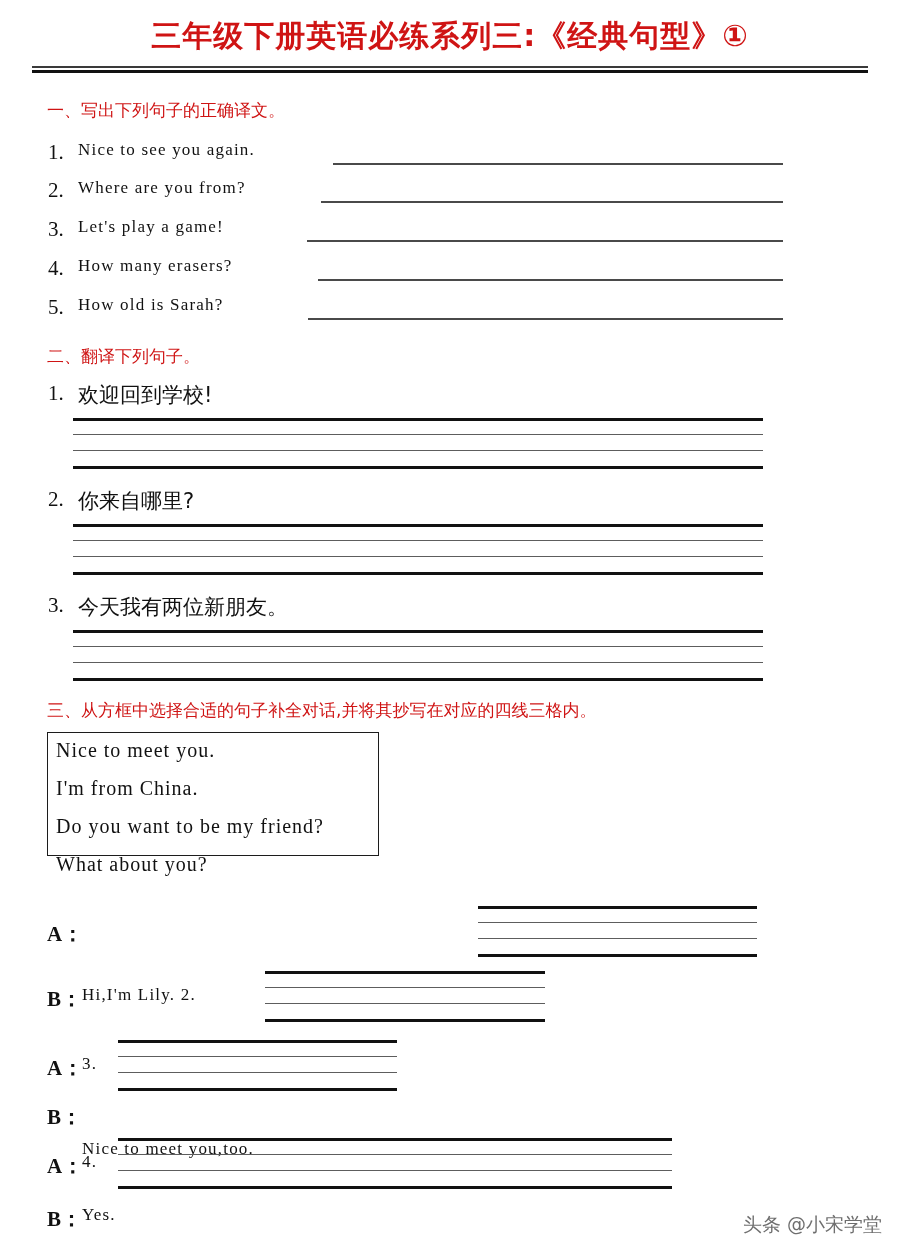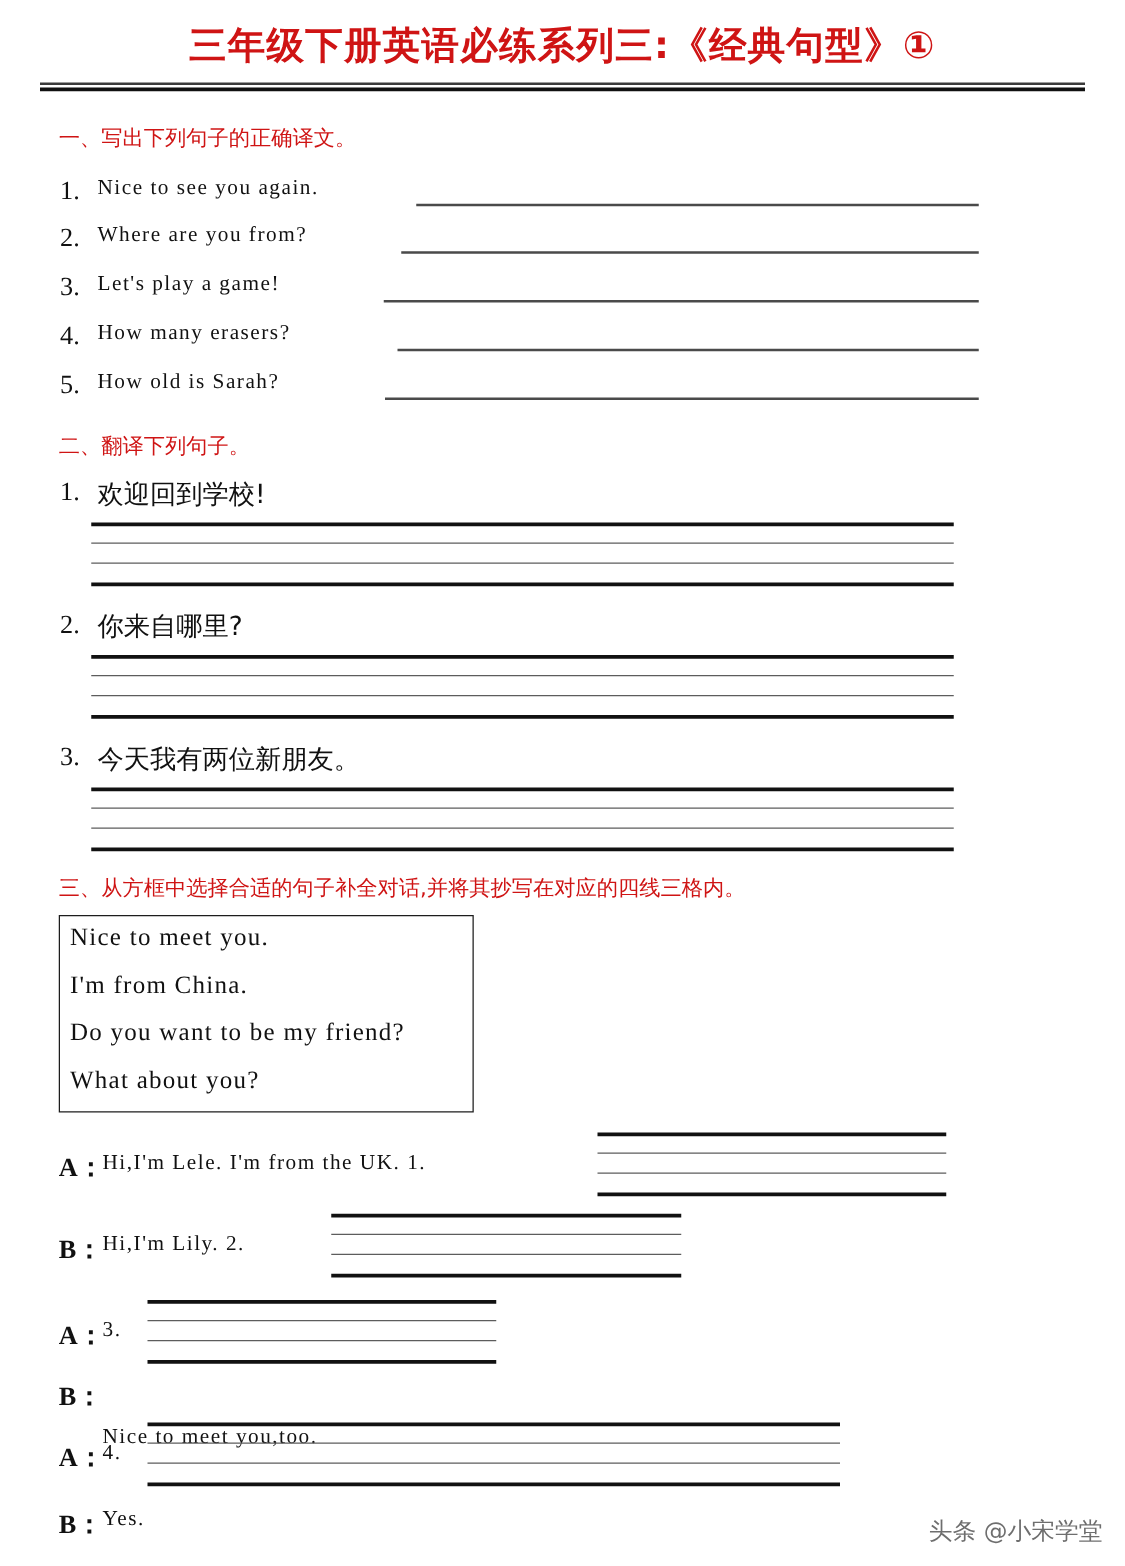--- a/index.html
+++ b/index.html
@@ -118,21 +118,21 @@
   .fourline i.l2 { top: 16px; height: 1.4px; background: #5d5d5d; }
   .fourline i.l3 { top: 32px; height: 1.4px; background: #5d5d5d; }
   .fourline i.l4 { top: 48px; height: 2.5px; background: #111111; }
 
   
   .choice-box {
     position: absolute;
     left: 47px;
     top: 732px;
     width: 332px;
-    height: 158px;
+    height: 124px;
     border: 1.6px solid #1c1c1c;
     box-sizing: border-box;
   }
   .choice-box .opt {
     position: absolute;
     left: 8px;
     font-family: "Liberation Serif", "DejaVu Serif", serif;
     font-size: 20px;
     letter-spacing: 1px;
     white-space: nowrap;
@@ -227,21 +227,20 @@
   <div class="sec-head" style="left:47px; top:699px;">三、从方框中选择合适的句子补全对话,并将其抄写在对应的四线三格内。</div>
 
   <div class="choice-box">
     <div class="opt o0">Nice to meet you.</div>
     <div class="opt o1">I'm from China.</div>
     <div class="opt o2">Do you want to be my friend?</div>
     <div class="opt o3">What about you?</div>
   </div>
 
   <div class="spk" style="left:47px; top:920px;">A：</div>
-  <div class="eng" style="left:82px; top:920px;">Hi,I'm Lele.  I'm from the UK.  1.</div>
   <div class="fourline" style="left:478px; top:906px; width:279px;">
     <i class="l1"></i>
       <i class="l2"></i>
       <i class="l3"></i>
       <i class="l4"></i>
   </div>
 
   <div class="spk" style="left:47px; top:985px;">B：</div>
   <div class="eng" style="left:82px; top:985px;">Hi,I'm Lily.  2.</div>
   <div class="fourline" style="left:265px; top:971px; width:280px;">

